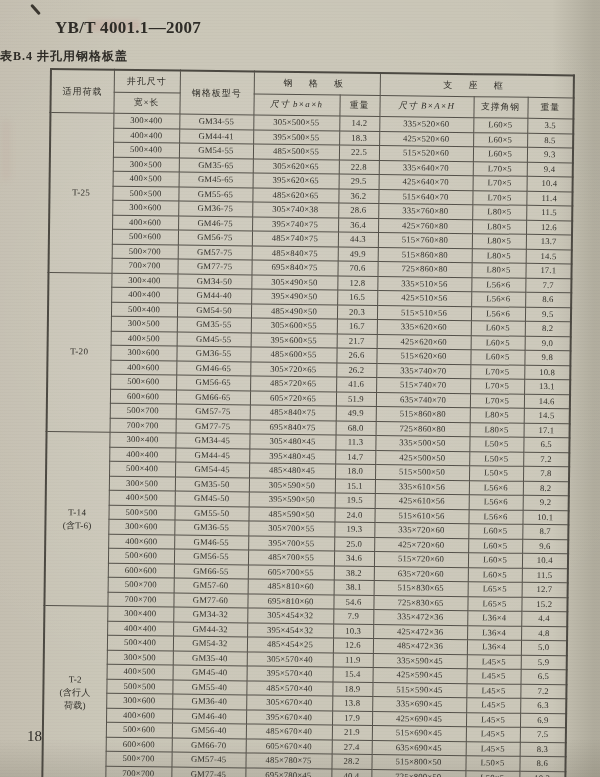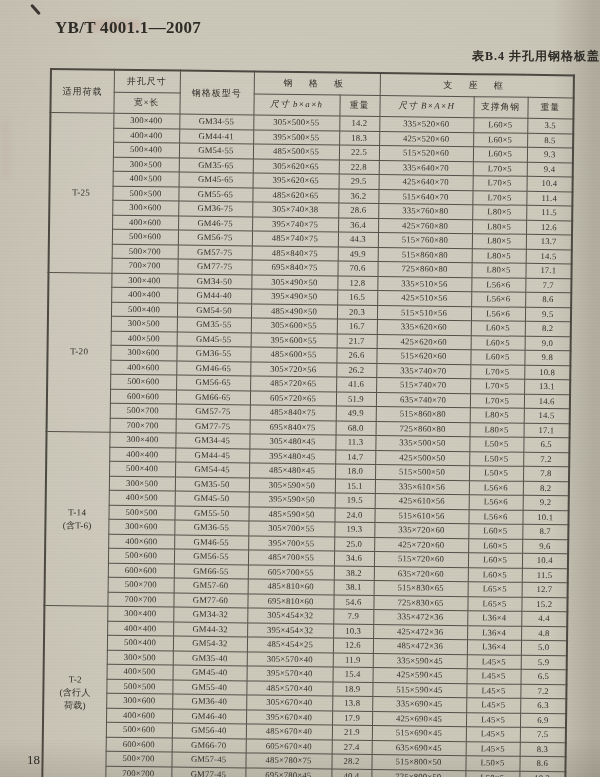--- a/index.html
+++ b/index.html
@@ -16,23 +16,23 @@
   }
   .texture{position:absolute;inset:0;pointer-events:none;
     background:repeating-linear-gradient(0deg, rgba(0,0,0,0.015) 0 1px, rgba(0,0,0,0) 1px 3px);}
   .scan-mark{position:absolute;left:29px;top:8px;width:13px;height:3px;background:#3b3730;
     transform:rotate(48deg);border-radius:2px;}
   .smudge1{position:absolute;left:88px;top:20px;width:52px;height:11px;background:#c07a78;
     opacity:.18;filter:blur(2px);}
   .smudge2{position:absolute;left:2px;top:120px;width:8px;height:60px;background:#b98a86;
     opacity:.12;filter:blur(3px);}
   .std-ref{position:absolute;left:55px;top:18px;font-size:17px;font-weight:bold;letter-spacing:.3px;}
-  .title{position:absolute;left:0;top:48px;width:600px;text-align:right;font-size:12px;
+  .title{position:absolute;left:0;top:48px;width:600px;text-align:left;font-size:12px;
     font-weight:bold;letter-spacing:1px;}
-  .page-num{position:absolute;left:27px;top:752px;font-size:13px;}
+  .page-num{position:absolute;left:27px;top:728px;font-size:15px;}
   .tbl-wrap{position:absolute;left:50px;top:68px;transform:rotate(0.7deg);transform-origin:top left;}
   table{border-collapse:collapse;table-layout:fixed;width:523px;background:rgba(255,255,255,0.05);}
   td,th{border:1px solid #54514a;padding:0;text-align:center;vertical-align:middle;
     font-weight:normal;overflow:hidden;white-space:nowrap;}
   table{border:2px solid #4c4942;}
   thead th{font-size:9px;letter-spacing:1px;}
   thead tr.h1 th{height:21px;}
   thead tr.h2 th{height:20px;font-size:8.8px;}
   th.grp{letter-spacing:7px;}
   tbody td{height:13.5px;line-height:13.5px;font-size:8.6px;letter-spacing:.2px;}
@@ -231,21 +231,21 @@
           <td>GM36-55</td>
           <td>485×600×55</td>
           <td>26.6</td>
           <td>515×620×60</td>
           <td>L60×5</td>
           <td>9.8</td>
         </tr>
         <tr>
           <td>400×600</td>
           <td>GM46-65</td>
-          <td>305×720×56</td>
+          <td>305×720×65</td>
           <td>26.2</td>
           <td>335×740×70</td>
           <td>L70×5</td>
           <td>10.8</td>
         </tr>
         <tr>
           <td>500×600</td>
           <td>GM56-65</td>
           <td>485×720×65</td>
           <td>41.6</td>

